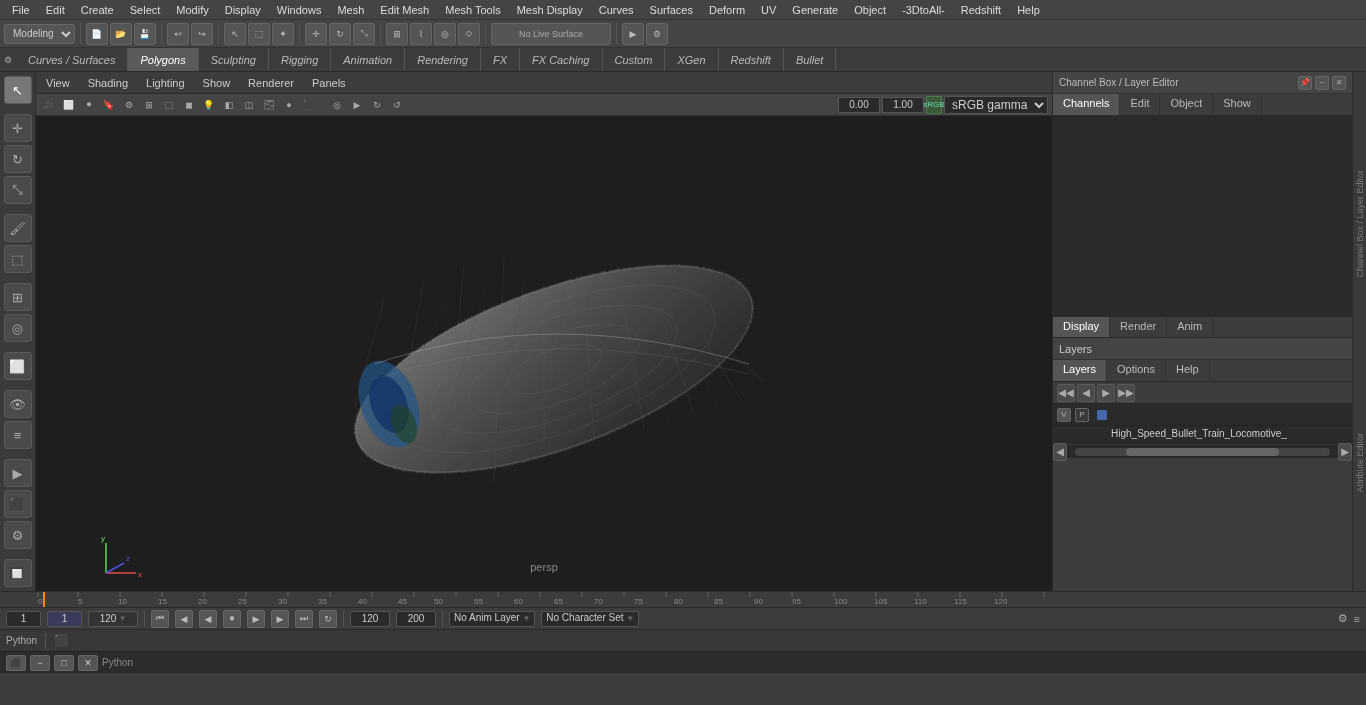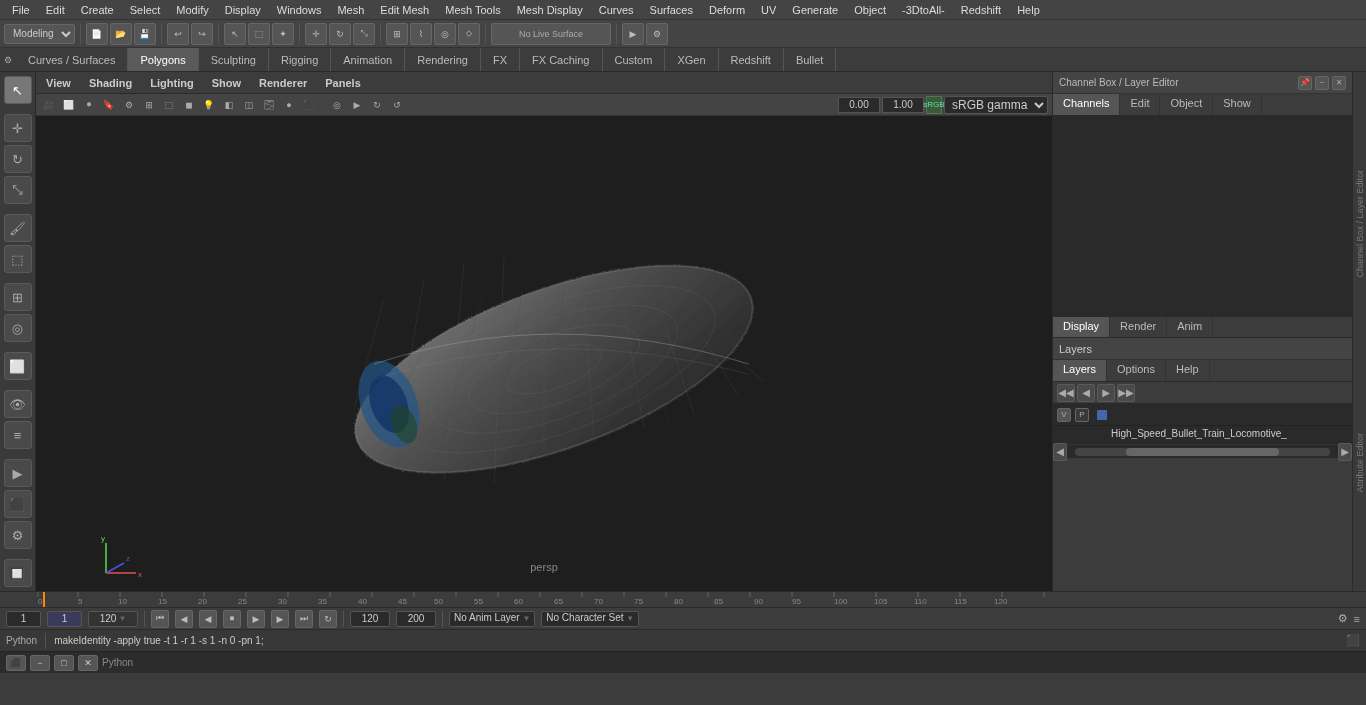--- a/index.html
+++ b/index.html
@@ -78,20 +78,21 @@
     }
     .tab-item {
       padding: 3px 12px;
       font-size: 11px;
       color: #bbb;
       cursor: pointer;
       border-right: 1px solid #555;
       height: 100%;
       display: flex;
       align-items: center;
+      font-style: italic;
     }
     .tab-item.active {
       background: #5a5a5a;
       color: #fff;
     }
     .tab-icon {
       width: 16px; height: 16px;
       display: flex; align-items: center; justify-content: center;
       font-size: 9px;
       color: #aaa;
@@ -145,21 +146,20 @@
       background: #3c3c3c;
       border-bottom: 1px solid #2a2a2a;
       padding: 0 6px;
       gap: 10px;
     }
     .vp-menu {
       font-size: 11px;
       color: #ccc;
       cursor: pointer;
       padding: 2px 4px;
-      font-weight: bold;
     }
     #viewport-toolbar {
       display: flex;
       align-items: center;
       height: 22px;
       background: #444;
       border-bottom: 1px solid #333;
       padding: 0 4px;
       gap: 2px;
     }
@@ -864,21 +864,20 @@
   </div>
 
   <div class="bb-spacer"></div>
   <div class="bb-icon">⚙</div>
   <div class="bb-icon">≡</div>
 </div>
 
 <div id="status-bar">
   <div class="sb-label">Python</div>
   <div class="bb-sep"></div>
-  <div class="sb-command">makeIdentity -apply true -t 1 -r 1 -s 1 -n 0 -pn 1;</div>
   <div class="sb-icon">⬛</div>
 </div>
 
 <div id="window-footer">
   <div class="wf-btn">⬛</div>
   <div class="wf-btn">−</div>
   <div class="wf-btn">□</div>
   <div class="wf-btn">✕</div>
   <div class="wf-label">Python</div>
 </div>

